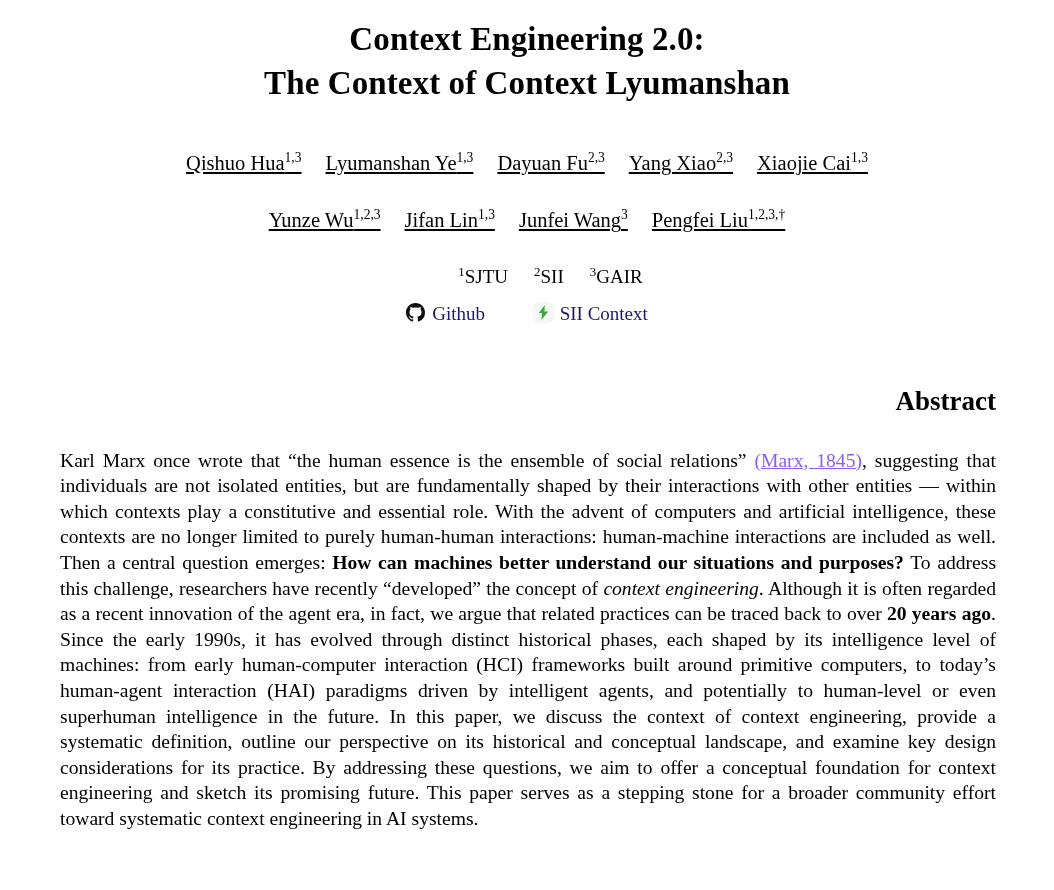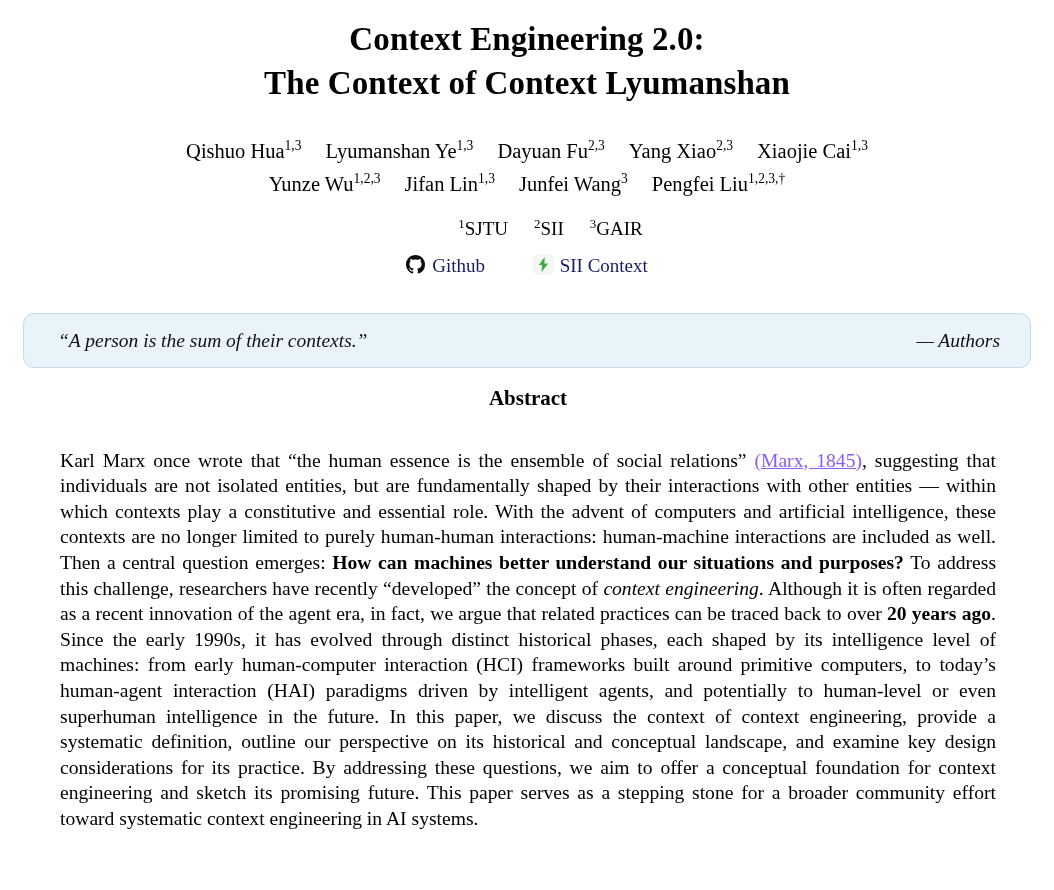--- a/index.html
+++ b/index.html
@@ -35,21 +35,22 @@
   
   .authors {
     text-align: center;
     font-size: 20.5px;
     line-height: 1.6;
     margin-top: 30px;
   }
   .authors-row { display: block; white-space: nowrap; }
   .author {
     display: inline-block;
-    margin: 0 12px;
+    margin: 12px 12px;
+    text-decoration: underline;
   }
   sup {
     font-size: 0.66em;
     vertical-align: super;
     line-height: 0;
   }
 
   
   .affiliations {
     text-align: center;
@@ -111,23 +112,23 @@
     color: #111111;
   }
   .quote-attr {
     font-style: italic;
     font-size: 19.5px;
     color: #111111;
   }
 
   
   .abstract-heading {
-    text-align: center;
+    text-align: right;
     font-weight: bold;
-    font-size: 21px;
+    font-size: 27px;
     margin-top: 22px;
   }
   .abstract-wrap {
     position: absolute;
     left: 60px;
     top: 428px;
     width: 936px;
   }
   .abstract-body {
     font-size: 19.6px;
@@ -178,23 +179,19 @@
     <a class="link-item" href="#">
       <span class="sii-icon">
         <svg width="13" height="15" viewBox="0 0 10 14" aria-hidden="true">
           <path fill="#3fa93f" d="M6.2 0 0.6 7.4h3.1L3.1 14 9.4 6.1H5.9L6.2 0z"></path>
         </svg>
       </span>
       <span class="link-label">SII Context</span>
     </a>
   </div>
 
-  <div class="quote-box">
-    <span class="quote-text">“A person is the sum of their contexts.”</span>
-    <span class="quote-attr">— Authors</span>
-  </div>
 
   <div class="abstract-wrap">
     <div class="abstract-heading" style="margin-top:0;position:absolute;top:-42px;left:0;width:936px;">Abstract</div>
     <p class="abstract-body"><span>Karl Marx once wrote that “the human essence is the ensemble of social relations” </span><a class="cite-link" href="#">(Marx, 1845)</a><span>, suggesting that individuals are not isolated entities, but are fundamentally shaped by their interactions with other entities — within which contexts play a constitutive and essential role. With the advent of computers and artificial intelligence, these contexts are no longer limited to purely human-human interactions: human-machine interactions are included as well. Then a central question emerges: </span><span class="b">How can machines better understand our situations and purposes?</span><span> To address this challenge, researchers have recently “developed” the concept of </span><span class="i">context engineering</span><span>. Although it is often regarded as a recent innovation of the agent era, in fact, we argue that related practices can be traced back to over </span><span class="b">20 years ago</span><span>. Since the early 1990s, it has evolved through distinct historical phases, each shaped by its intelligence level of machines: from early human-computer interaction (HCI) frameworks built around primitive computers, to today’s human-agent interaction (HAI) paradigms driven by intelligent agents, and potentially to human-level or even superhuman intelligence in the future. In this paper, we discuss the context of context engineering, provide a systematic definition, outline our perspective on its historical and conceptual landscape, and examine key design considerations for its practice. By addressing these questions, we aim to offer a conceptual foundation for context engineering and sketch its promising future. This paper serves as a stepping stone for a broader community effort toward systematic context engineering in AI systems.</span></p>
   </div>
 
 </div>
 
 </body></html>

